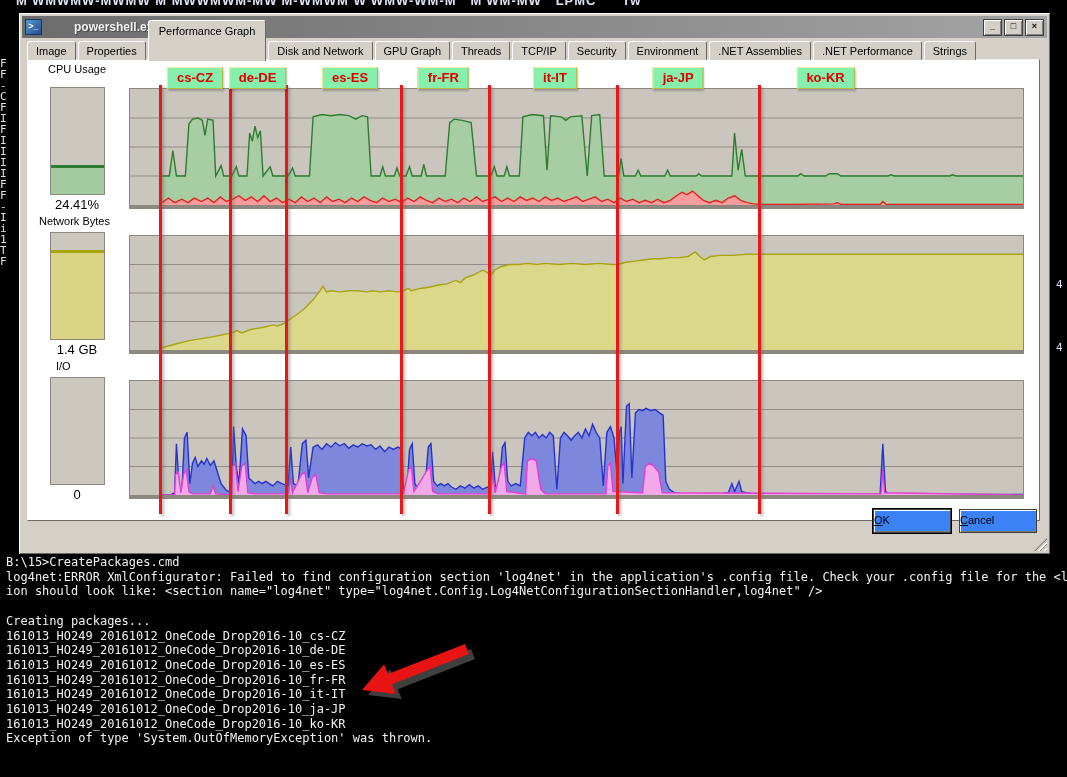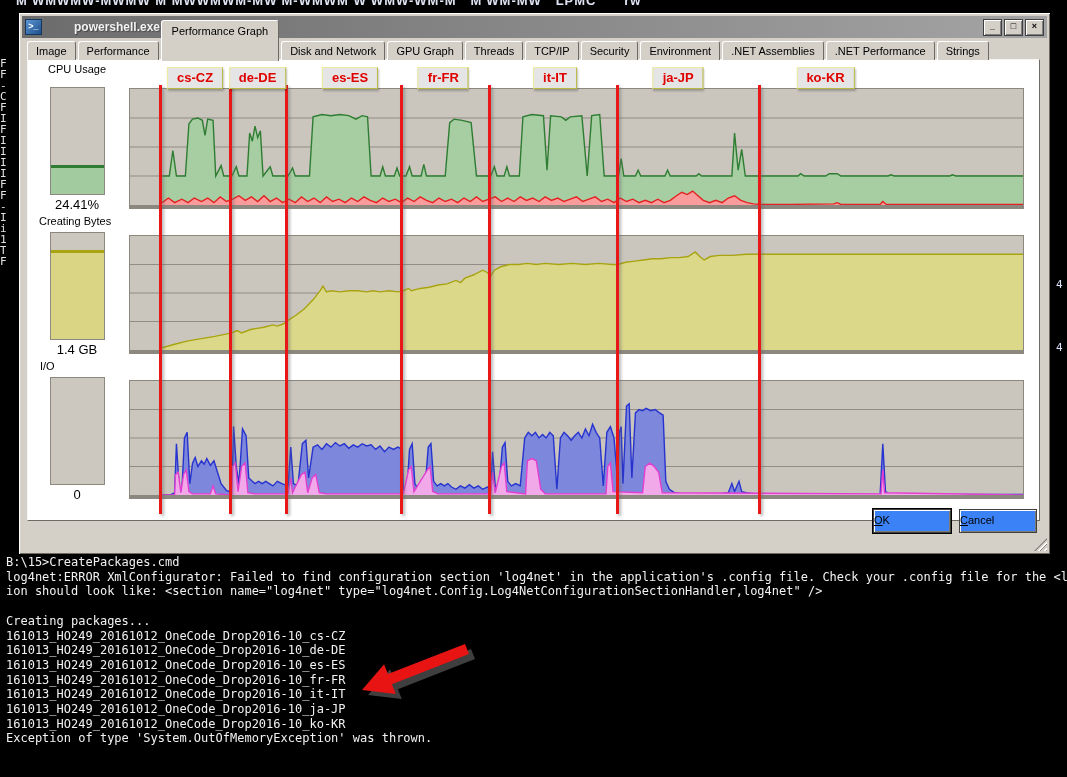--- a/index.html
+++ b/index.html
@@ -32,38 +32,38 @@
   .tabstrip{position:absolute;left:8px;top:26px;height:21px;display:flex;align-items:flex-end;z-index:6;}
   .tab{height:13px;padding:3px 8px 2px;font-size:11px;color:#000;background:#d4d0c8;
     border:1px solid #6e6a66;border-bottom:none;border-top-color:#fff;border-left-color:#fff;
     border-radius:3px 3px 0 0;margin-right:2px;white-space:nowrap;}
   .tab.active{height:16px;padding:4px 10px 20px;margin-bottom:-1px;position:relative;z-index:7;}
 
   .page{position:absolute;left:8px;top:46px;width:1011px;height:460px;background:#fff;
     border:1px solid;border-color:#f6f4f0 #6e6a66 #6e6a66 #f6f4f0;}
 
   .side-label{position:absolute;font-size:11px;color:#000;white-space:nowrap;}
-  #label-cpu{left:20px;top:3px;} #label-pb{left:11px;top:155px;} #label-io{left:12px;top:300px;}
+  #label-cpu{left:20px;top:3px;} #label-pb{left:11px;top:155px;} #label-io{left:28px;top:300px;}
   .gauge{position:absolute;left:22px;width:53px;height:106px;background:#ccc8c0;border:1px solid #8c8880;}
   #gauge-cpu{top:27px;} #gauge-pb{top:172px;} #gauge-io{top:317px;}
   .gauge-fill{position:absolute;bottom:0;left:0;right:0;height:0;}
   .gauge-value{position:absolute;left:10px;width:78px;text-align:center;font-size:13px;color:#000;}
   #value-cpu{top:137px;} #value-pb{top:282px;} #value-io{top:427px;}
 
   .plot{position:absolute;left:101px;width:893px;background:#cac6be;
     border:1px solid #8c8880;border-bottom:4px solid #8c8880;}
   #plot-cpu{top:28px;height:116px;}
   #plot-pb{top:175px;height:114px;}
   #plot-io{top:320px;height:114px;}
   .plot svg{display:block;width:100%;height:100%;}
 
   .overlay{position:absolute;left:101px;top:2px;width:893px;height:455px;pointer-events:none;z-index:5;}
   .marker-line{position:absolute;top:23px;height:429px;width:3px;background:#e81818;
     box-shadow:2px 2px 3px rgba(110,110,110,.5);}
-  .marker-label{position:absolute;top:5px;transform:translateX(-50%);background:#e5e5e5;
+  .marker-label{position:absolute;top:5px;transform:translateX(-50%);background:#86efac;
     border:1px solid #ececa0;border-right-color:#b8b840;border-bottom-color:#b8b840;
     color:#e00000;font-weight:bold;font-size:13px;padding:2px 9px 3px;white-space:nowrap;
     box-shadow:1px 2px 2px rgba(0,0,0,.25);}
 
   .btn{position:absolute;top:496px;width:76px;height:22px;background:#3b82f6;
     border:1px solid #404040;box-shadow:inset 1px 1px 0 #fff, inset -1px -1px 0 #807c74;
     font-size:11px;text-align:left;line-height:20px;color:#000;cursor:default;}
   #btn-ok{left:854px;outline:1px solid #000;}
   #btn-cancel{left:940px;}
   .grip{position:absolute;right:3px;bottom:3px;width:13px;height:13px;
@@ -111,41 +111,41 @@
     <div class="title-text">powershell.exe:47880 Properties</div>
     <div class="cap-btns">
       <div class="cap-btn">_</div>
       <div class="cap-btn">□</div>
       <div class="cap-btn">×</div>
     </div>
   </div>
 
   <div class="tabstrip" id="tabstrip">
       <div class="tab">Image</div>
-      <div class="tab">Performance</div>
+      <div class="tab">Properties</div>
       <div class="tab active">Performance Graph</div>
       <div class="tab">Disk and Network</div>
       <div class="tab">GPU Graph</div>
       <div class="tab">Threads</div>
       <div class="tab">TCP/IP</div>
       <div class="tab">Security</div>
       <div class="tab">Environment</div>
       <div class="tab">.NET Assemblies</div>
       <div class="tab">.NET Performance</div>
       <div class="tab">Strings</div>
     </div>
 
   <div class="page">
     <div class="side-label" id="label-cpu">CPU Usage</div>
     <div class="gauge" id="gauge-cpu">
         <div class="gauge-fill" id="fill-cpu" style="height: 24.4%; background: rgb(163, 203, 160); border-top: 3px solid rgb(47, 125, 50);"></div>
       </div>
     <div class="gauge-value" id="value-cpu">24.41%</div>
 
-    <div class="side-label" id="label-pb">Creating Bytes</div>
+    <div class="side-label" id="label-pb">Network Bytes</div>
     <div class="gauge" id="gauge-pb">
         <div class="gauge-fill" id="fill-pb" style="height: 81%; background: rgb(217, 213, 132); border-top: 3px solid rgb(168, 164, 16);"></div>
       </div>
     <div class="gauge-value" id="value-pb">1.4 GB</div>
 
     <div class="side-label" id="label-io">I/O</div>
     <div class="gauge" id="gauge-io">
         <div class="gauge-fill" id="fill-io" style="height: 0%;"></div>
       </div>
     <div class="gauge-value" id="value-io">0</div>

